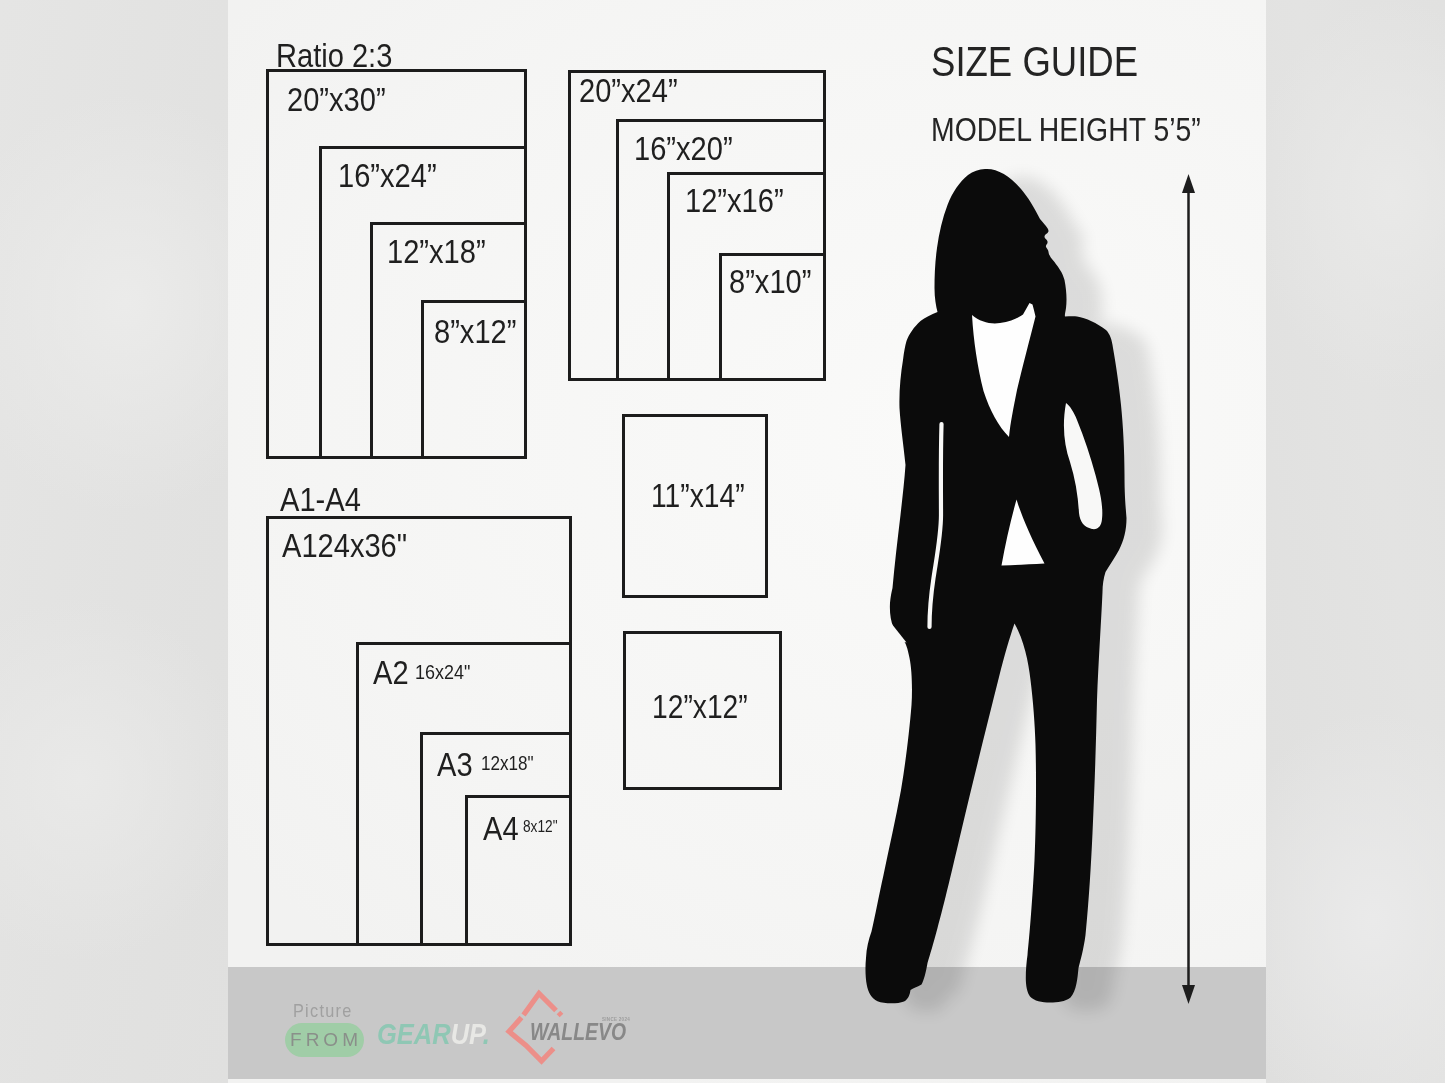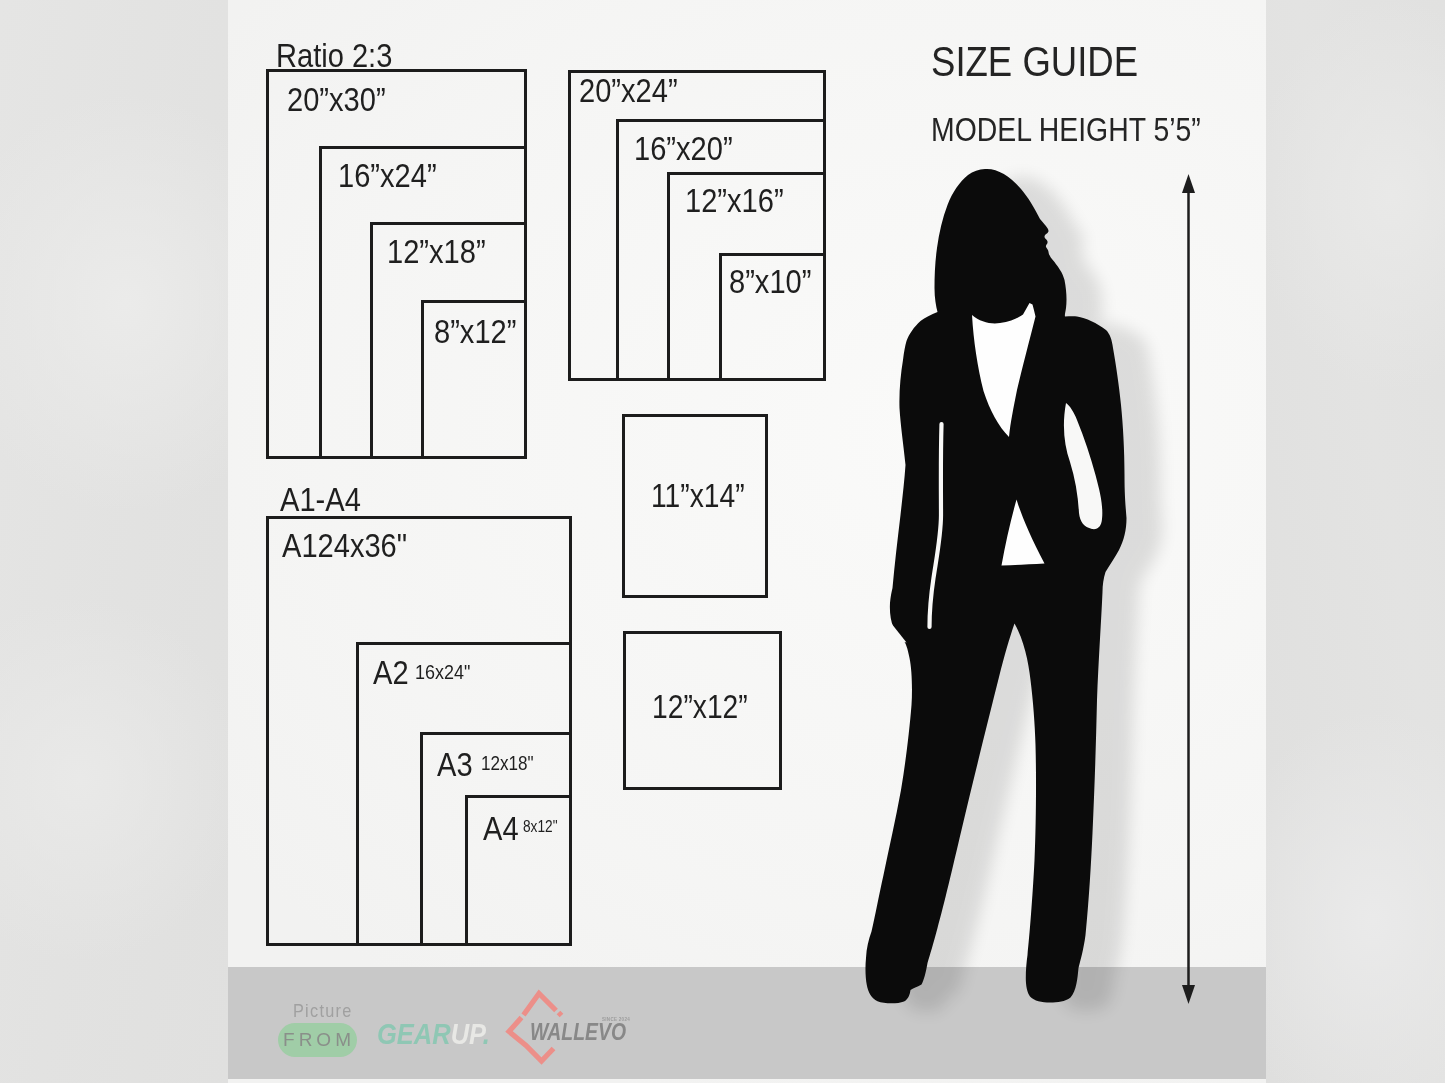--- a/index.html
+++ b/index.html
@@ -199,21 +199,21 @@
 
     <line x1="1188.5" y1="188" x2="1188.5" y2="990" stroke="#1d1d1d" stroke-width="2.5"></line>
 
     <polygon points="1188.5,174 1182,193 1195,193" fill="#1d1d1d"></polygon>
 
     <polygon points="1188.5,1004 1182,985 1195,985" fill="#1d1d1d"></polygon>
   </svg>
 
   <div class="sub" style="left:293px;top:1001px;font-size:19px;color:#a0a0a0;letter-spacing:1.5px;">Picture</div>
 
-  <div class="abs" style="left:278px;top:1023px;width:79px;height:34px;border-radius:17px;background:#a0cda7;
+  <div class="abs" style="left:285px;top:1023px;width:79px;height:34px;border-radius:17px;background:#a0cda7;
        display:flex;align-items:center;justify-content:center;">
     <span style="font-size:19px;color:#8a8f8a;letter-spacing:4px;margin-left:3px;">FROM</span>
   </div>
 
   <div class="sub" style="left:377px;top:1019px;font-size:30px;font-weight:bold;font-style:italic;transform:scaleX(0.85);">
     <span style="color:#8fc7b4;">GEAR</span><span style="color:#e8e8e5;">UP</span><span style="color:#8fc7b4;">.</span>
   </div>
 
   <svg class="abs" style="left:495px;top:985px;" width="150" height="90" viewBox="495 985 150 90">
     <g fill="none" stroke="#ec8f89" stroke-width="5.2">

